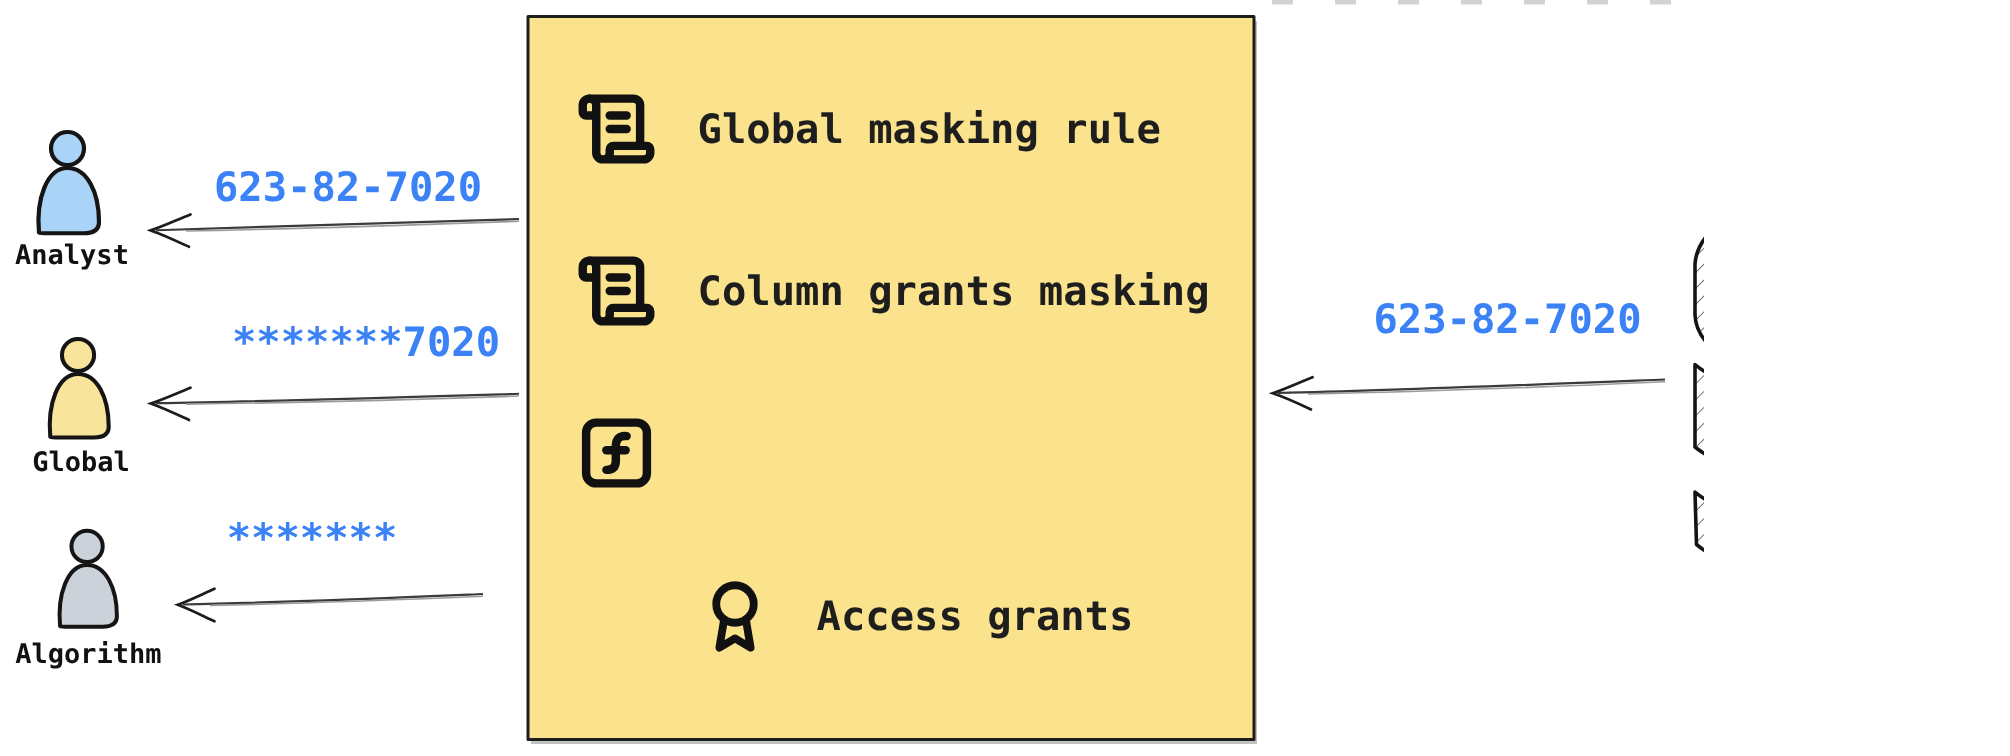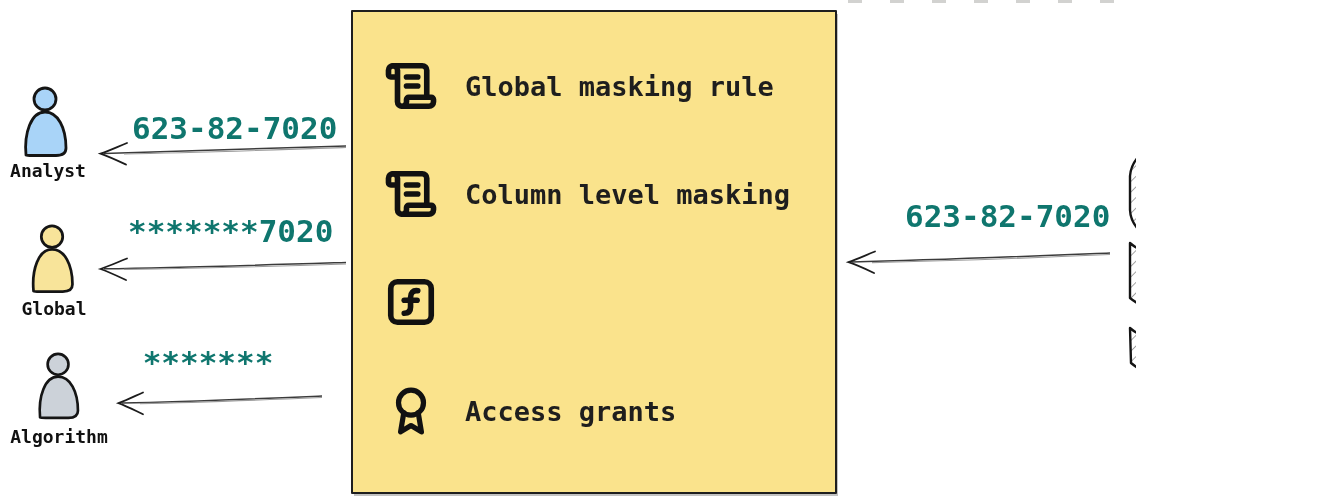--- a/index.html
+++ b/index.html
@@ -15,31 +15,31 @@
 
   
   .mask-box{left:351px;top:10px;width:482px;height:480px;
     background:#fae38c;border:2.5px solid #1e1e1e;border-radius:1px;
     box-shadow:2px 3px 0 -1px rgba(120,120,120,.45);}
   .mask-row{position:absolute;left:0;width:100%;height:64px;display:flex;align-items:center;
     padding-left:28px;box-sizing:border-box;gap:24px;}
   .icon-cell{width:60px;height:66px;display:flex;align-items:center;justify-content:center;flex:0 0 auto;}
   .mask-row .lbl{font-size:27px;font-weight:700;white-space:nowrap;color:#1e1e1e;}
 
-  .row1{top:42px;} .row2{top:150px;} .row3{top:258px;} .row4{top:367px;}
+  .row1{top:42px;} .row2{top:150px;} .row3{top:258px;} .row4{top:367px;justify-content:center;}
 
   .lucide{stroke:#111;fill:none;stroke-linecap:round;stroke-linejoin:round;}
 
   
   .persona-label{font-size:18px;font-weight:700;text-align:center;color:#111;white-space:nowrap;}
   .pbody{stroke:#151515;stroke-width:2.8;stroke-linejoin:round;}
   .phead{stroke:#151515;stroke-width:2.8;}
 
   
-  .val{font-size:31px;font-weight:700;text-align:center;white-space:nowrap;color:#0f766e;}
+  .val{font-size:27px;font-weight:700;text-align:center;white-space:nowrap;color:#3b82f6;}
 
   
   .arrow{position:absolute;overflow:visible;}
   .shaft{stroke:#3b3b3b;stroke-width:1.5;fill:none;}
   .shaft2{stroke:#9b9b9b;stroke-width:1.1;fill:none;}
   .ahead{stroke:#1c1c1c;stroke-width:1.8;fill:none;stroke-linecap:round;}
 
   
   .db-outline{stroke:#141414;stroke-width:2.4;stroke-linejoin:round;}
 </style>
@@ -66,21 +66,21 @@
 
     <div class="mask-row row2">
       <span class="icon-cell">
         <svg width="54" height="54" viewBox="0 0 24 24" class="lucide" stroke-width="2.5">
           <path d="M15 12h-5"></path>
             <path d="M15 8h-5"></path>
           <path d="M19 17V5a2 2 0 0 0-2-2H4"></path>
           <path d="M8 21h12a2 2 0 0 0 2-2v-1a1 1 0 0 0-1-1H11a1 1 0 0 0-1 1v1a2 2 0 1 1-4 0V5a2 2 0 1 0-4 0v2a1 1 0 0 0 1 1h3"></path>
         </svg>
       </span>
-      <span class="lbl">Column level masking</span>
+      <span class="lbl">Column grants masking</span>
     </div>
 
     <div class="mask-row row3">
       <span class="icon-cell">
         <svg width="54" height="54" viewBox="0 0 24 24" class="lucide" stroke-width="2.5">
           <rect width="18" height="18" x="3" y="3" rx="3"></rect>
           <path d="M9 17c2 0 2.8-1 2.8-2.8V10c0-2 1-3.3 3.2-3"></path>
           <path d="M9 11.2h5.7"></path>
         </svg>
       </span>
@@ -109,21 +109,21 @@
   </svg>
   <div class="abs persona-label" style="left:8px;top:298px;width:92px">Global</div>
 
   <svg class="abs" style="left:30px;top:352px" width="58" height="72" viewBox="0 0 56 76">
     <path class="pbody" d="M8,69 C6,47 13,26 27,26 C40,26 48,42 48,62 C48,67 45,69.5 38,69.5 L14,69.5 C10,69.5 8.5,69.3 8,69 Z" fill="#ccd2d9"></path>
     <circle class="phead" cx="27" cy="13" r="11" fill="#ccd2d9"></circle>
   </svg>
   <div class="abs persona-label" style="left:9px;top:426px;width:100px">Algorithm</div>
 
   <div class="abs val" style="left:132px;top:110px;width:200px">623-82-7020</div>
-  <div class="abs val" style="left:128px;top:213px;width:200px">*******7020</div>
+  <div class="abs val" style="left:144px;top:213px;width:200px">*******7020</div>
   <div class="abs val" style="left:108px;top:344px;width:200px">*******</div>
   <div class="abs val" style="left:905px;top:198px;width:200px">623-82-7020</div>
 
   <svg class="arrow" style="left:94px;top:138px" width="256" height="30" viewBox="0 0 256 30">
     <path class="shaft" d="M252,8 C170,10.5 90,13.5 10,15.5"></path>
     <path class="shaft2" d="M252,9.5 C180,12 100,14.8 30,16"></path>
     <path class="ahead" d="M33,5 C23,9 15,12.8 6.5,15.6 C15,18.6 24,22.8 32,26.5"></path>
   </svg>
 
   <svg class="arrow" style="left:94px;top:254px" width="256" height="30" viewBox="0 0 256 30">

